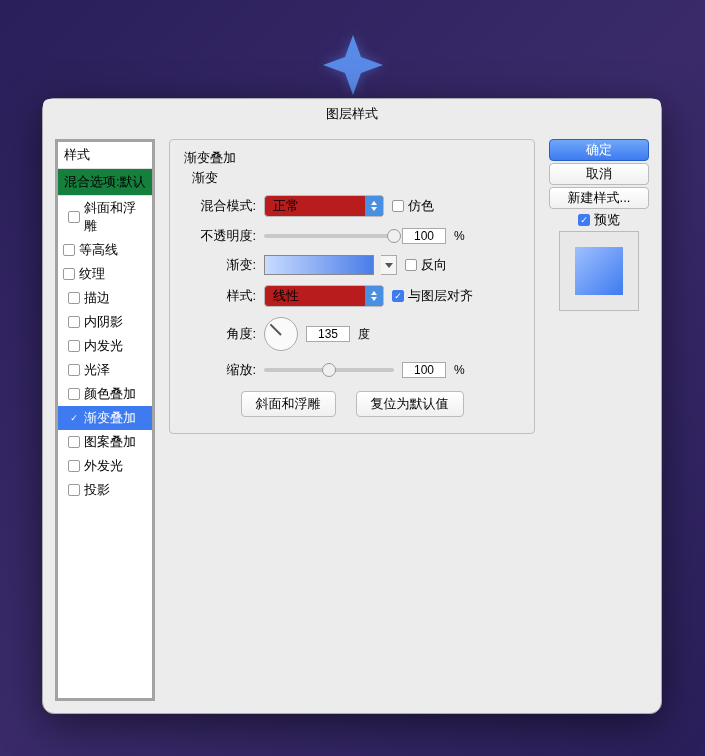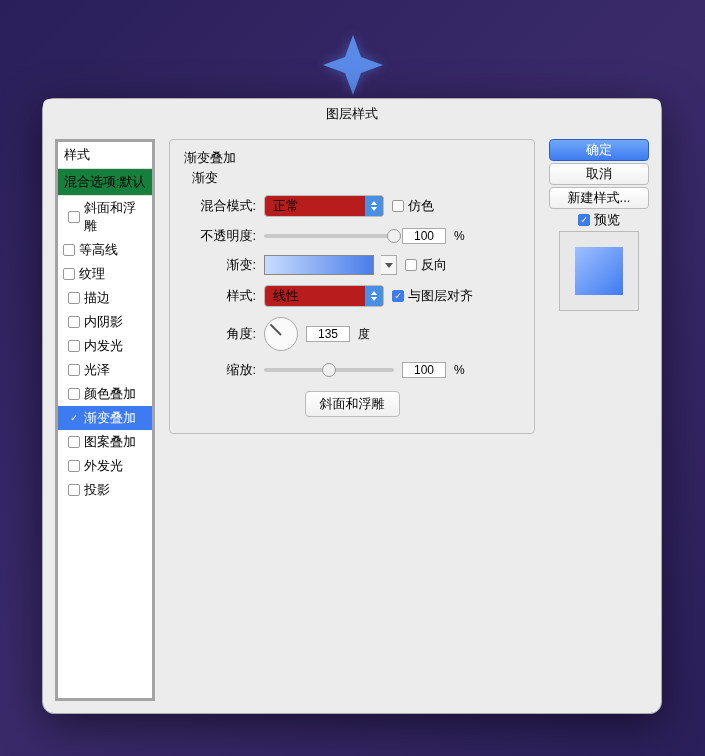--- a/index.html
+++ b/index.html
@@ -176,20 +176,21 @@
           <div class="rlabel">缩放:</div>
           <div class="slider">
             <div class="slider-thumb" style="left:calc(50% - 7px)"></div>
           </div>
           <input class="numbox" value="100" style="">
           <span class="unit">%</span>
         </div>
 
         <div class="btn-row">
           <button class="push-btn">斜面和浮雕</button>
+          <button class="push-btn">复位为默认值</button>
         </div>
       </div>
     </div>
 
     <div class="right-panel">
       <button class="rbtn primary">确定</button>
       <button class="rbtn">取消</button>
       <button class="rbtn">新建样式...</button>
       <label class="inline-chk" style="align-self:center">
         <span class="chk checked"></span>

